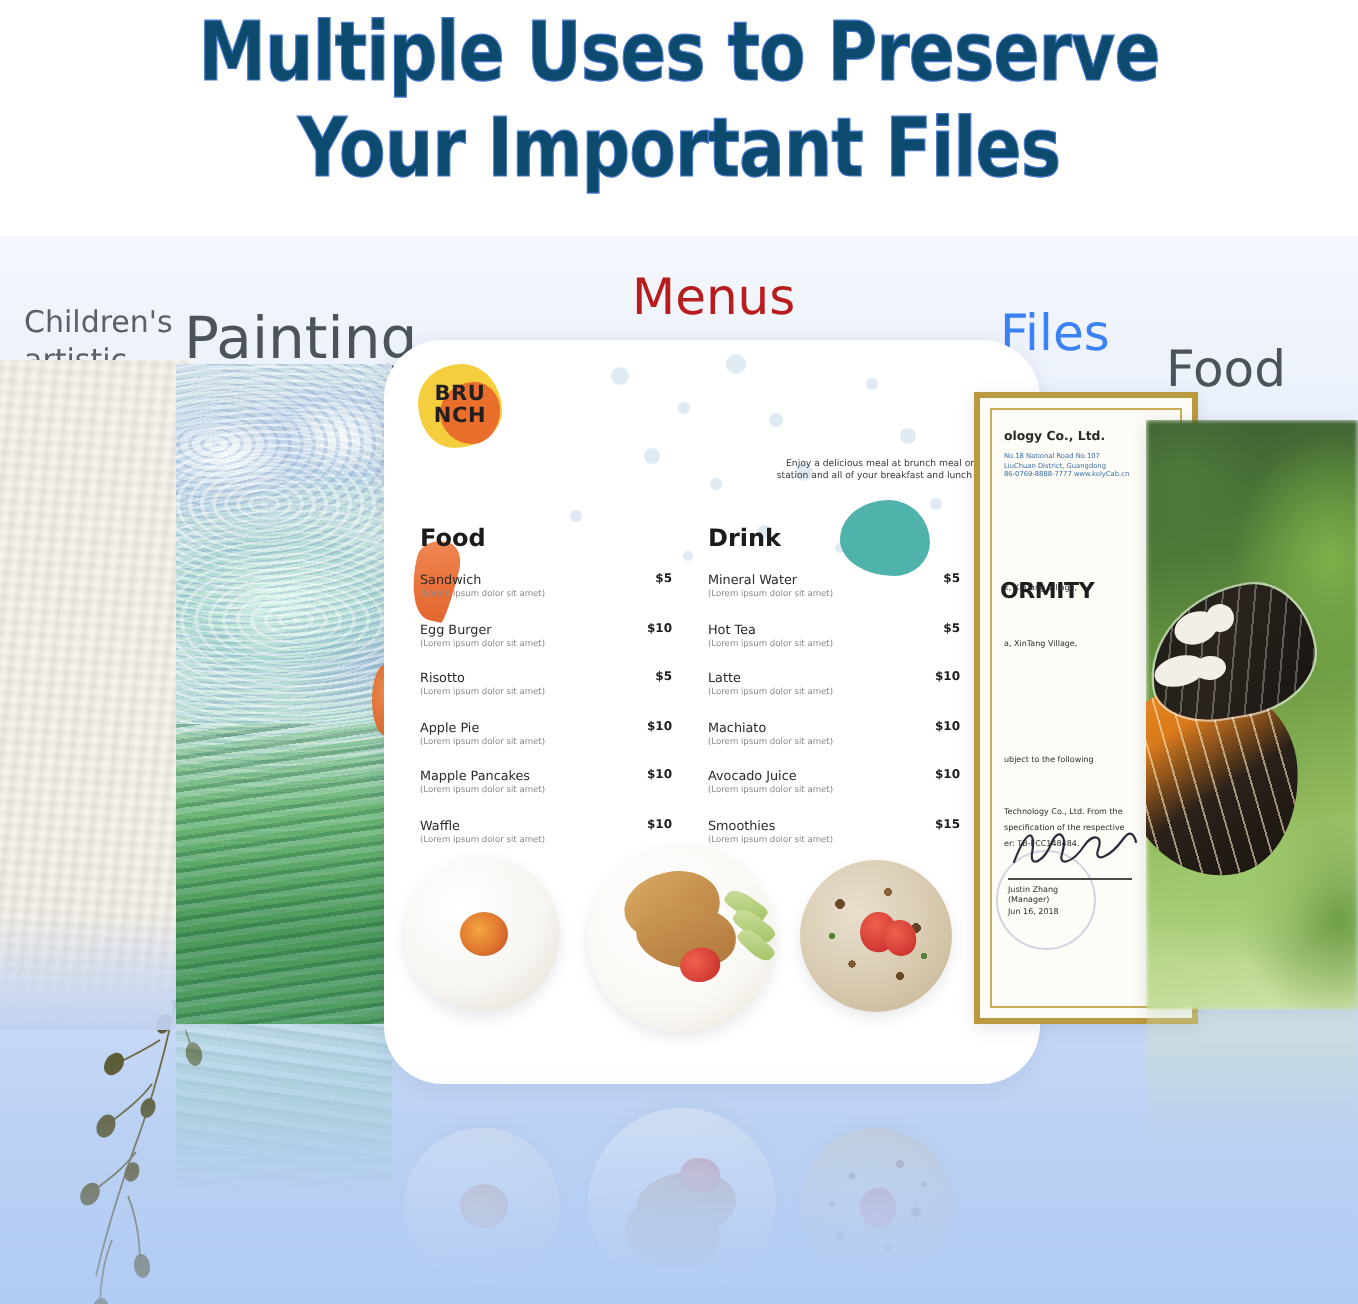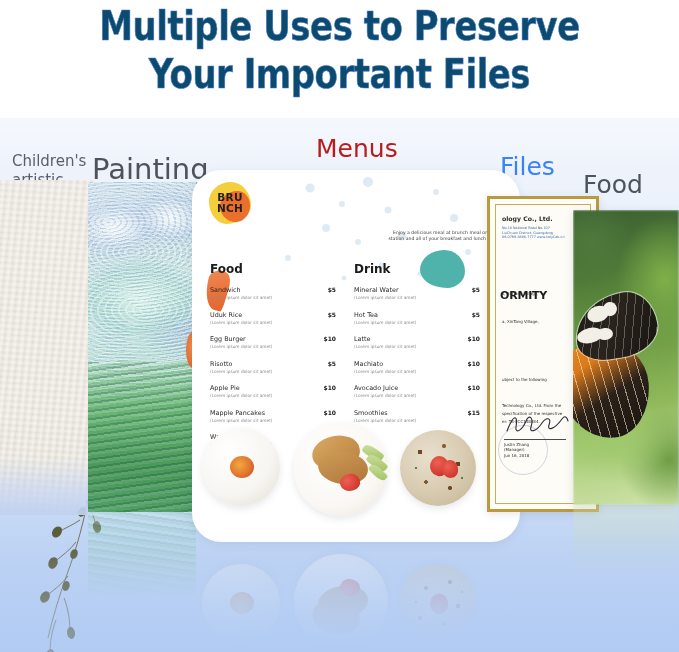--- a/index.html
+++ b/index.html
@@ -378,25 +378,20 @@
 
     <div class="col col-food">
       <div class="col-head">Food</div>
       <div id="food-list">
           <div class="item">
             <div class="nm">Sandwich</div>
             <div class="ds">(Lorem ipsum dolor sit amet)</div>
             <div class="pr">$5</div>
           </div>
           <div class="item">
-            <div class="nm">Uduk Rice</div>
-            <div class="ds">(Lorem ipsum dolor sit amet)</div>
-            <div class="pr">$5</div>
-          </div>
-          <div class="item">
             <div class="nm">Egg Burger</div>
             <div class="ds">(Lorem ipsum dolor sit amet)</div>
             <div class="pr">$10</div>
           </div>
           <div class="item">
             <div class="nm">Risotto</div>
             <div class="ds">(Lorem ipsum dolor sit amet)</div>
             <div class="pr">$5</div>
           </div>
           <div class="item">

